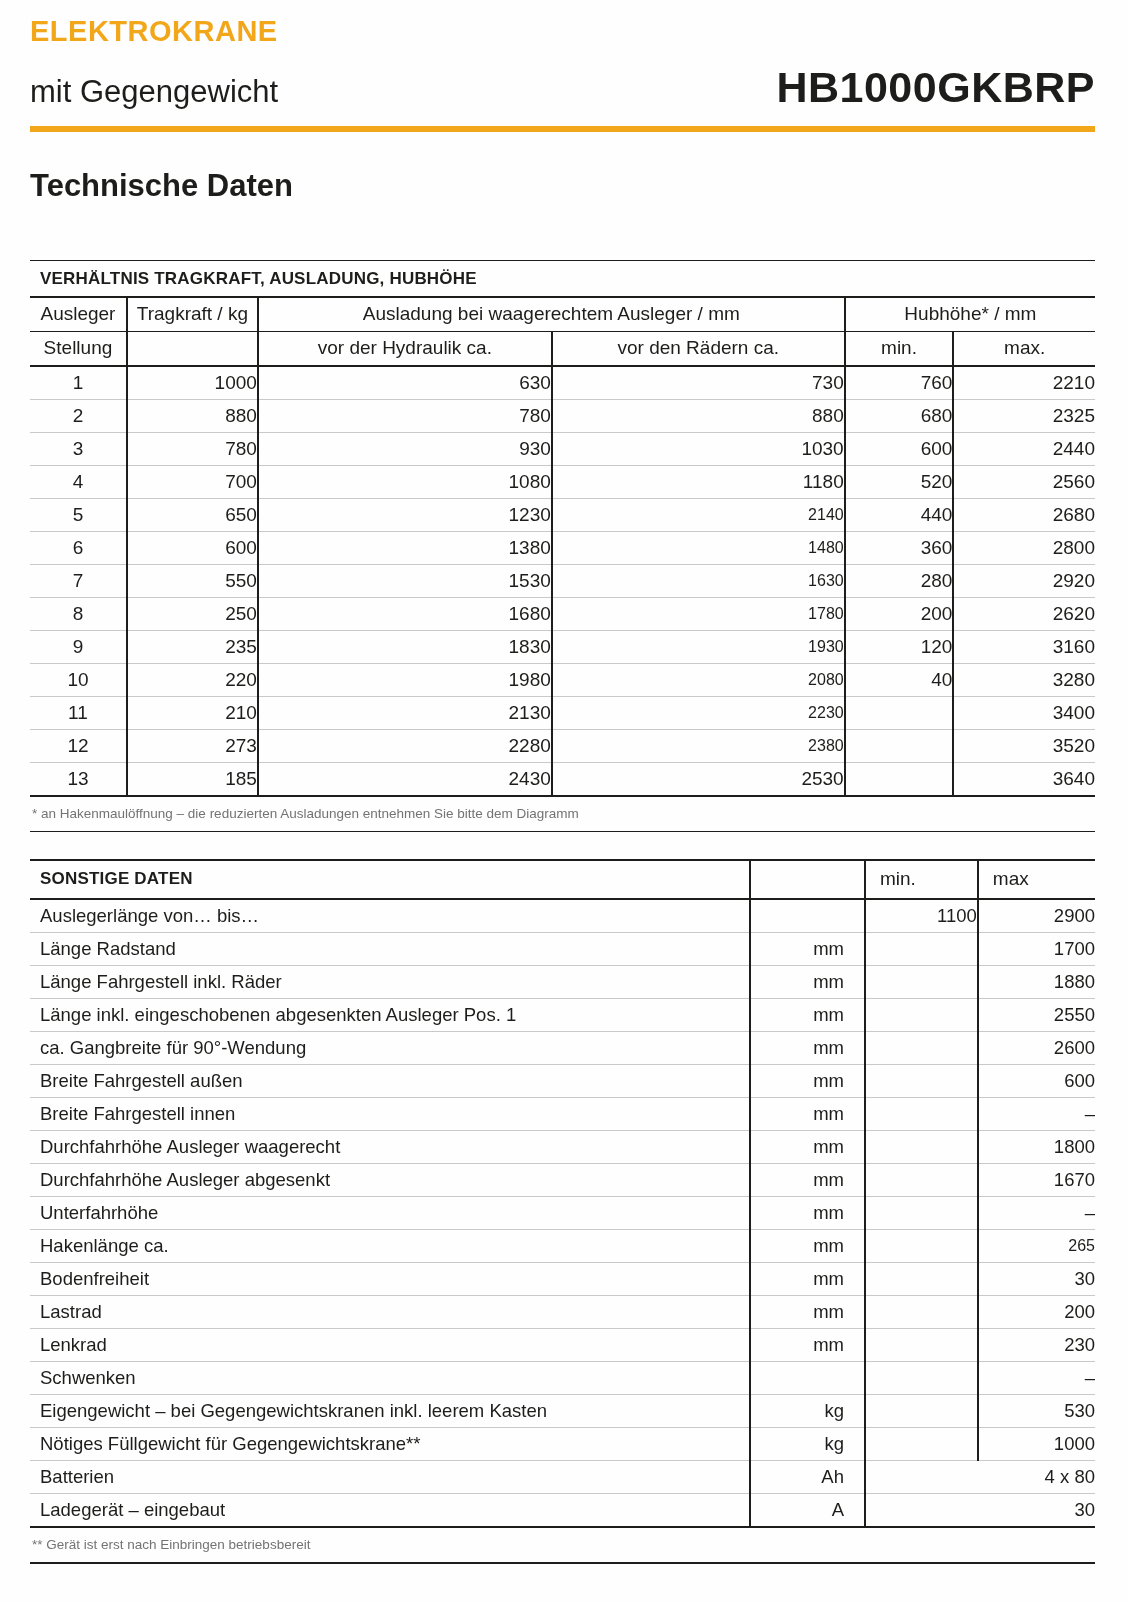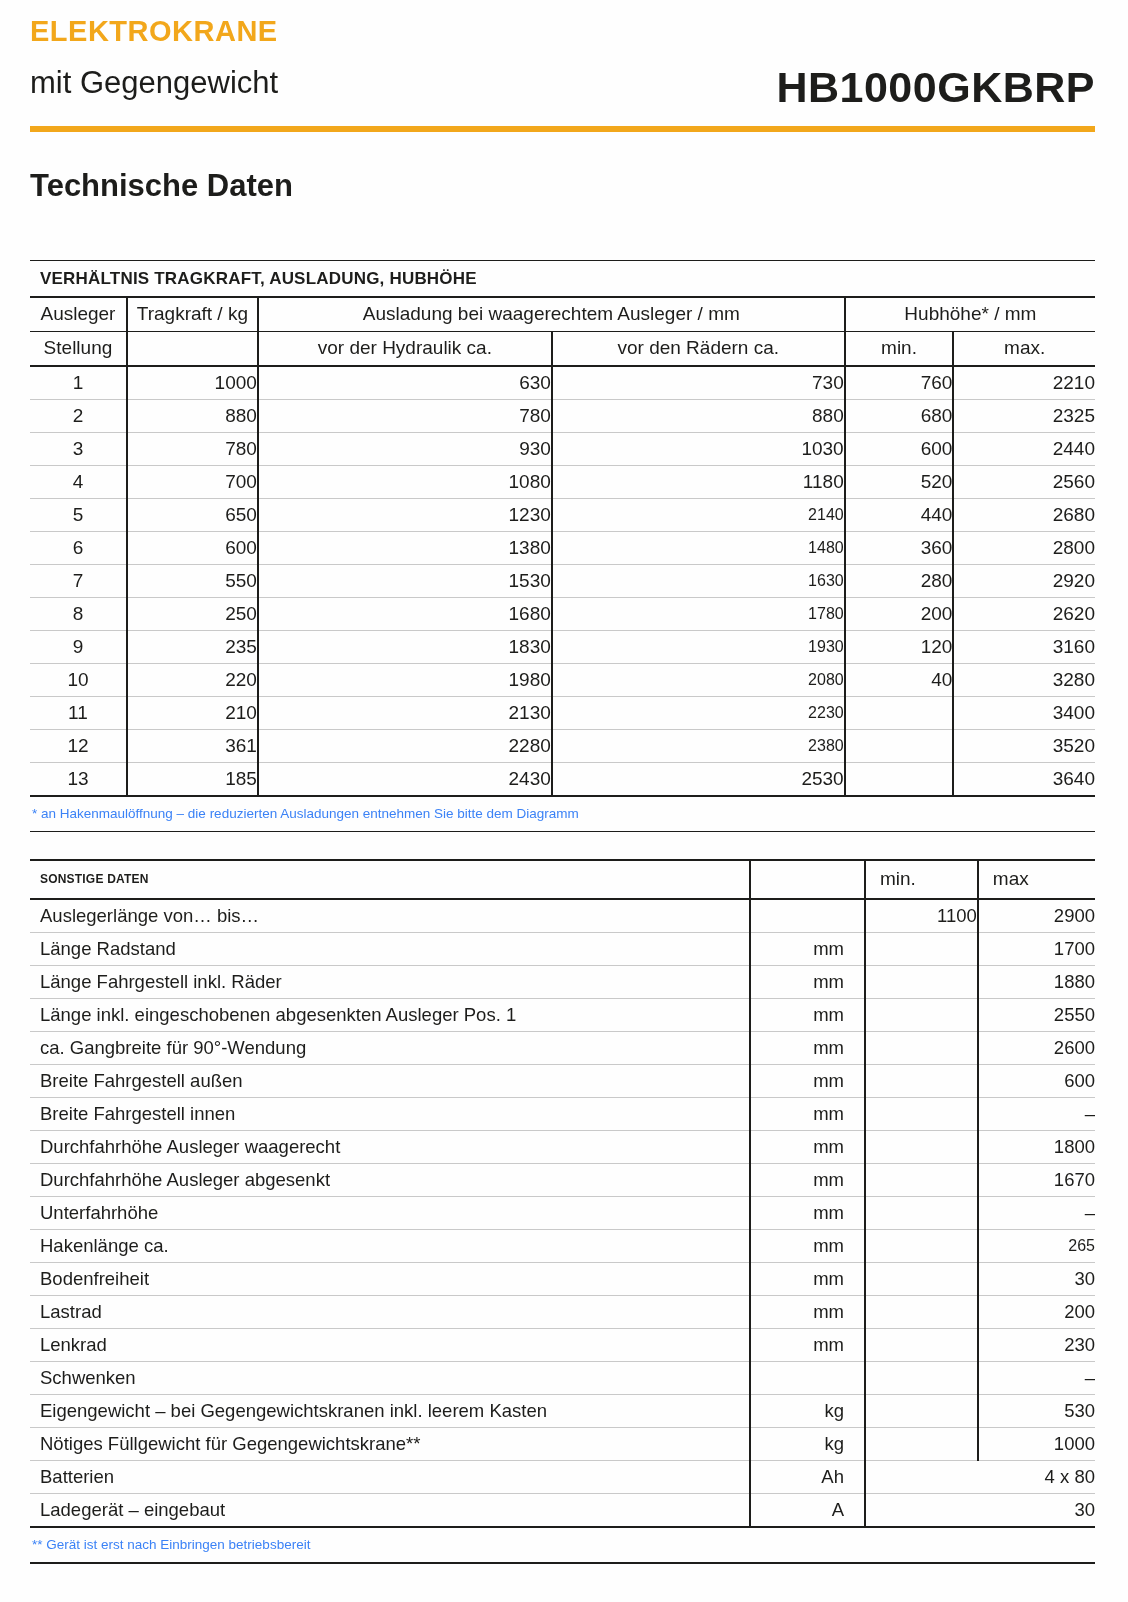--- a/index.html
+++ b/index.html
@@ -4,50 +4,50 @@
 <style>
   html,body { margin:0; padding:0; background:#ffffff; }
   .page {
     width:1128px; min-height:1602px; box-sizing:border-box;
     padding:16px 33px 10px 30px;
     font-family:"Liberation Sans", sans-serif;
     color:#1d1d1b; background:#fefefe;
   }
   
   .brand { font-size:29px; font-weight:bold; letter-spacing:0.5px; line-height:1.1; }
-  .sub-row { display:flex; justify-content:space-between; align-items:flex-start; margin-top:18px; }
+  .sub-row { display:flex; justify-content:space-between; align-items:flex-end; margin-top:18px; }
   .brand-sub { font-size:31px; line-height:1.1; }
   .model { font-size:43px; font-weight:bold; letter-spacing:0.5px; line-height:1.0; }
   .accent-bar { height:6px; margin-top:17px; }
   .section-title { font-size:31px; font-weight:bold; margin:36px 0 0 0; }
 
   
   .tbl { width:100%; border-collapse:collapse; table-layout:fixed; }
   .tbl th, .tbl td { font-weight:normal; padding:0; vertical-align:middle; overflow:hidden; white-space:nowrap; }
   .ctr { text-align:center; }
   .num { text-align:right; padding-right:18px; }
   .div { border-left:2px solid #1d1d1b; }
   .bold { font-weight:bold; }
   .small { font-size:16px !important; }
   .tbl tbody tr + tr td { border-top:1px solid #c9c9c9; }
-  .tbl-foot { font-size:13.5px; color:#3b82f6; padding:9px 0 10px 2px; border-bottom:1.5px solid #1d1d1b; }
+  .tbl-foot { font-size:13.5px; color:#737373; padding:9px 0 10px 2px; border-bottom:1.5px solid #1d1d1b; }
 
   
   .tbl1-wrap { margin-top:56px; border-top:1.5px solid #1d1d1b; }
   .tbl-title { font-size:17px; font-weight:bold; letter-spacing:0.2px; padding:8px 0 7px 10px; border-bottom:2.5px solid #1d1d1b; }
   .tbl1 th { font-size:19px; height:33px; }
   .tbl1 td { font-size:19px; height:32px; }
   .tbl1 .hdr1 th { border-bottom:1.5px solid #1d1d1b;text-align:center; }
   .tbl1 .hdr2 th { border-bottom:2px solid #1d1d1b; }
   .tbl1 tbody tr:last-child td { border-bottom:2.5px solid #1d1d1b; }
 
   
   .tbl2-wrap { margin-top:27px; border-top:2px solid #1d1d1b; }
   .tbl2 th { height:37px; border-bottom:2.5px solid #1d1d1b; }
-  .tbl2 .ttl { font-size:12px; font-weight:bold; letter-spacing:0.2px; text-align:left; padding-left:10px; }
+  .tbl2 .ttl { font-size:17px; font-weight:bold; letter-spacing:0.2px; text-align:left; padding-left:10px; }
   .tbl2 .hcol { font-size:19px; text-align:left; padding-left:14px; }
   .tbl2 td { font-size:18.5px; height:32px; }
   .tbl2 .lbl { text-align:left; padding-left:10px; }
   .tbl2 .unit { padding-right:20px; }
   .tbl2 tbody tr:last-child td { border-bottom:2px solid #1d1d1b; }
   .tbl2-wrap .tbl-foot { border-bottom:2.5px solid #1d1d1b; }
 </style>
 </head>
 <body>
 
@@ -175,21 +175,21 @@
           <tr>
             <td class="ctr">11</td>
             <td class="num div">210</td>
             <td class="num div">2130</td>
             <td class="num div small">2230</td>
             <td class="num div"></td>
             <td class="num div">3400</td>
           </tr>
           <tr>
             <td class="ctr">12</td>
-            <td class="num div">361</td>
+            <td class="num div">273</td>
             <td class="num div">2280</td>
             <td class="num div small">2380</td>
             <td class="num div"></td>
             <td class="num div">3520</td>
           </tr>
           <tr>
             <td class="ctr bold">13</td>
             <td class="num div">185</td>
             <td class="num div">2430</td>
             <td class="num div">2530</td>

